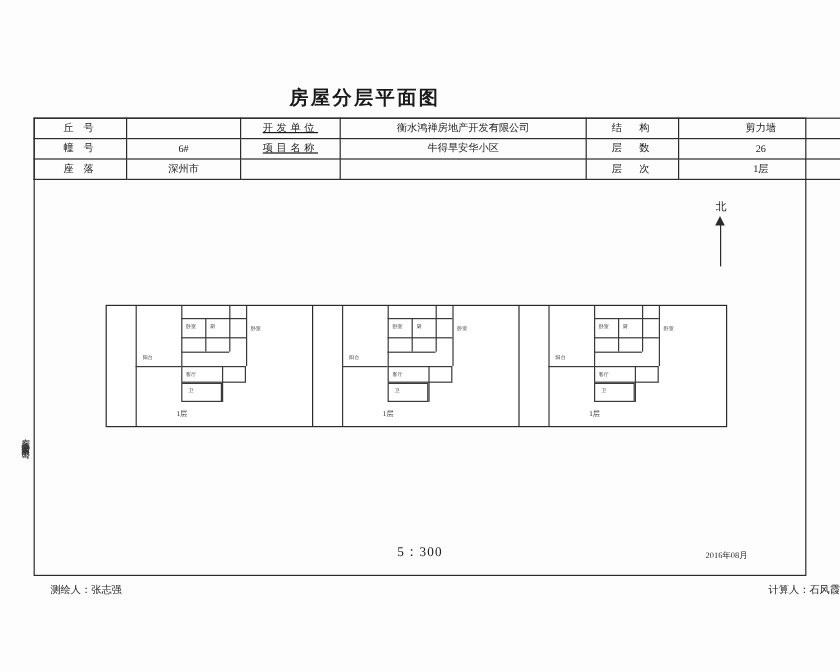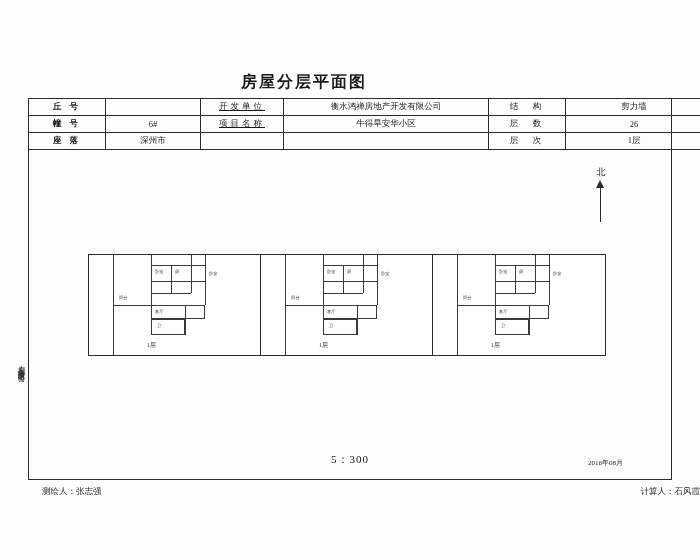--- a/index.html
+++ b/index.html
@@ -56,21 +56,21 @@
     vertical-align: middle;
     white-space: nowrap;
     overflow: hidden;
   }
   .info-table td.lbl {
     letter-spacing: 3px;
   }
   .info-table td.val {
     letter-spacing: 0px;
   }
-  .col-l1 { width: 72px; font-weight: bold; }
+  .col-l1 { width: 72px; }
   .col-v1 { width: 90px; }
   .col-l2 { width: 78px; text-decoration: underline; }
   .col-v2 { width: 200px; font-family: Liberation Mono, monospace; }
   .col-l3 { width: 72px; }
   .col-v3 { width: 132px; }
 
   
   .north {
     position: absolute;
     left: 588px; top: 166px;

